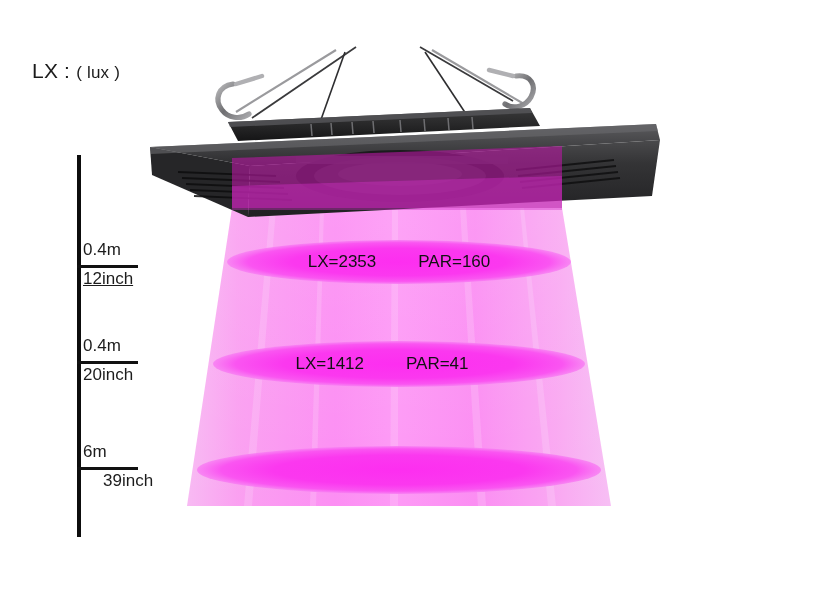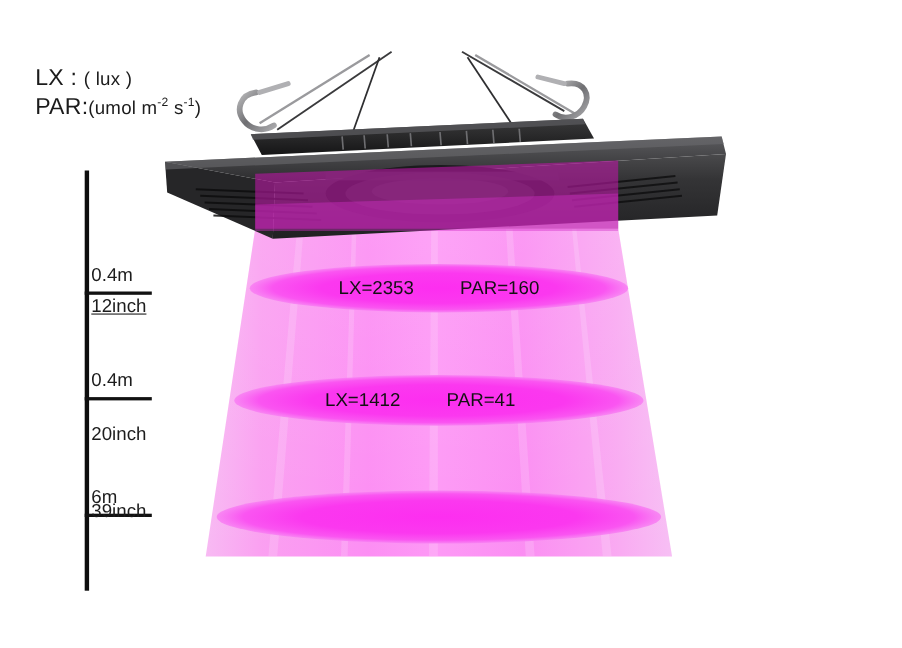--- a/index.html
+++ b/index.html
@@ -228,38 +228,35 @@
 
     <polygon points="232,158 562,146 562,208 232,208" fill="#b5189f" opacity="0.62"></polygon>
     <polygon points="232,186 562,176 562,210 232,210" fill="#d22fc6" opacity="0.42"></polygon>
   </svg>
 
   <div class="legend">
     <div class="legend-row">
       <span>LX :</span>
       <span class="unit">( lux )</span>
     </div>
-    <div class="legend-row">
-      <span>PAR:</span><span class="unit">(umol m</span><sup>-2</sup><span class="unit"> s</span><sup>-1</sup><span class="unit">)</span>
-    </div>
   </div>
 
   <div class="axis-line"></div>
 
   <div class="tick" style="top:265px;"></div>
   <div class="scale-label" style="top:240px;">0.4m</div>
   <div class="scale-label" style="top:269px;text-decoration:underline;">12inch</div>
 
   <div class="tick" style="top:361px;"></div>
   <div class="scale-label" style="top:336px;">0.4m</div>
-  <div class="scale-label" style="top:365px;margin-top:20px;">20inch</div>
+  <div class="scale-label" style="top:365px;">20inch</div>
 
   <div class="tick" style="top:467px;"></div>
   <div class="scale-label" style="top:442px;">6m</div>
-  <div class="scale-label" style="top:455px;">39inch</div>
+  <div class="scale-label" style="top:471px;margin-left:20px;">39inch</div>
 
   <div class="band-label" style="left:227px; top:252px; width:344px; height:20px;">
     <span>LX=2353</span>
     <span>PAR=160</span>
   </div>
 
   <div class="band-label" style="left:196px; top:354px; width:372px; height:20px;">
     <span>LX=1412</span>
     <span>PAR=41</span>
   </div>

